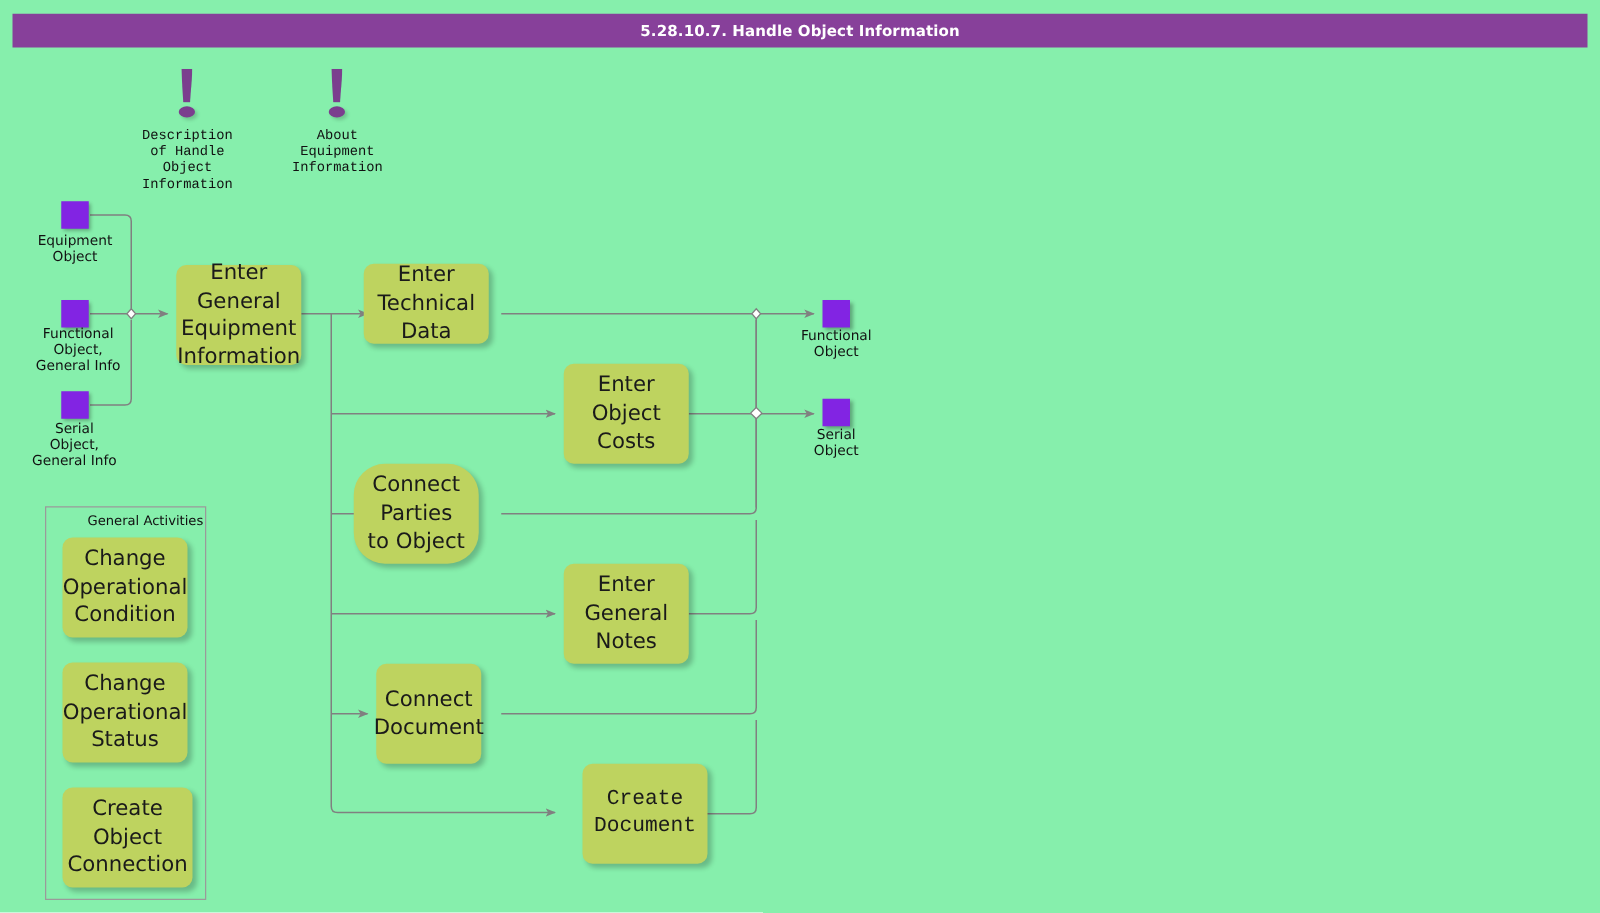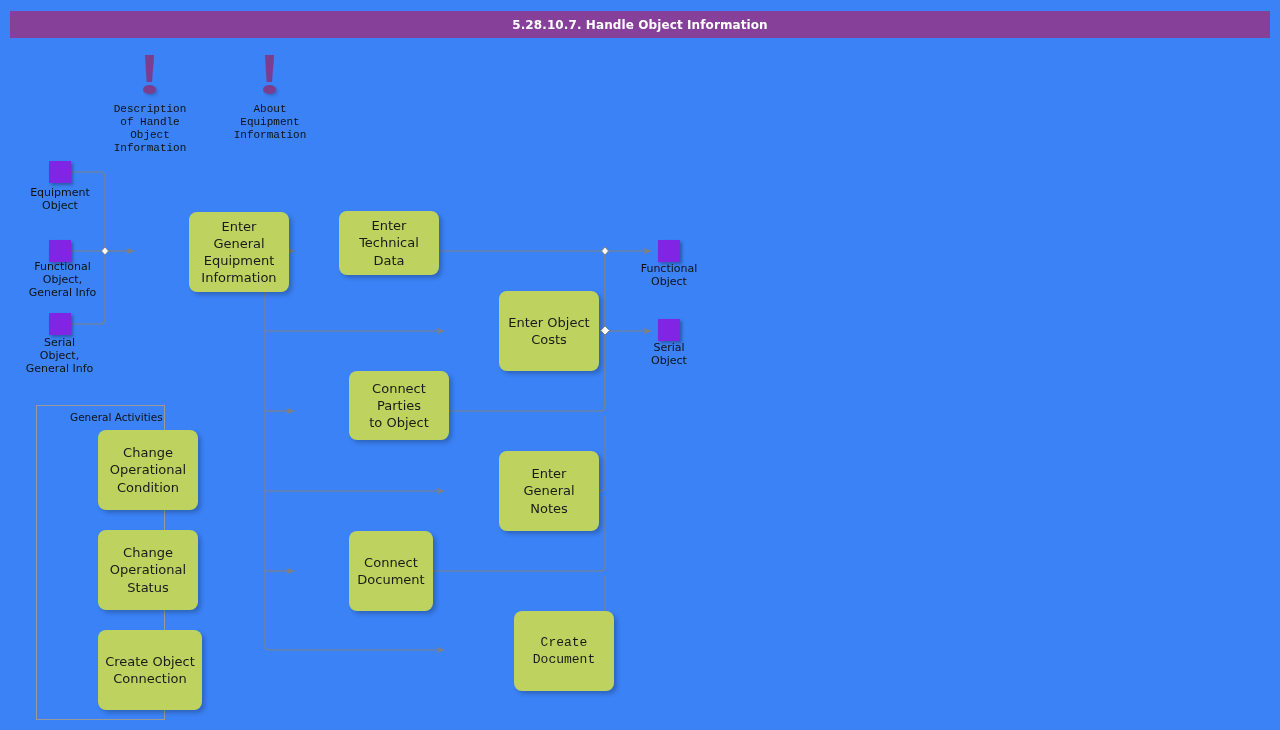--- a/index.html
+++ b/index.html
@@ -7,21 +7,21 @@
     margin: 0; padding: 0;
     width: 1280px; height: 730px;
     background: #ffffff;
     font-family: "DejaVu Sans", sans-serif;
     overflow: hidden;
   }
   #canvas {
     position: relative;
     width: 1280px;
     height: 730px;
-    background: #3b82f6;
+    background: #86efac;
   }
   
   .titlebar {
     position: absolute;
     left: 10px; top: 11px;
     width: 1260px; height: 27px;
     background: #87409A;
     display: flex;
     align-items: center;
     justify-content: center;
@@ -44,25 +44,24 @@
   .proc {
     position: absolute;
     background: #BED35F;
     border-radius: 8px;
     box-shadow: 3px 3px 4px rgba(0,0,0,0.22);
     display: flex;
     align-items: center;
     justify-content: center;
     text-align: center;
     color: #1a1a1a;
-    font-size: 13px;
+    font-size: 17px;
     line-height: 1.32;
     padding: 4px 6px;
     font-family: "DejaVu Sans", sans-serif;
-    margin-left: 48px;
   }
   .proc span { display: block; white-space: pre-line; }
   
   .entity {
     position: absolute;
     width: 22px; height: 22px;
     background: #8224E3;
     box-shadow: 2px 2px 3px rgba(0,0,0,0.3);
   }
   .entity-label {
@@ -215,21 +214,21 @@
   <div class="proc" style="left:291px; top:211px; width:100px; height:64px;">
     <span>Enter Technical
 Data</span>
   </div>
 
   <div class="proc" style="left:451px; top:291px; width:100px; height:80px;">
     <span>Enter Object
 Costs</span>
   </div>
 
-  <div class="proc" style="left:301px; top:371px; width:100px; height:69px;">
+  <div class="proc" style="left:283px; top:371px; width:100px; height:80px;border-radius:25px;">
     <span>Connect Parties
 to Object</span>
   </div>
 
   <div class="proc" style="left:451px; top:451px; width:100px; height:80px;">
     <span>Enter General
 Notes</span>
   </div>
 
   <div class="proc" style="left:301px; top:531px; width:84px; height:80px;">

